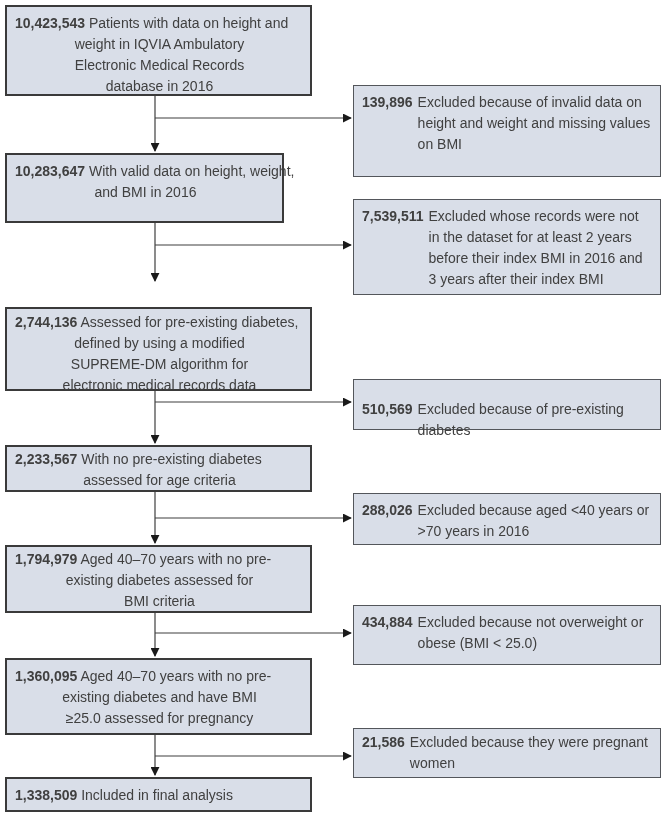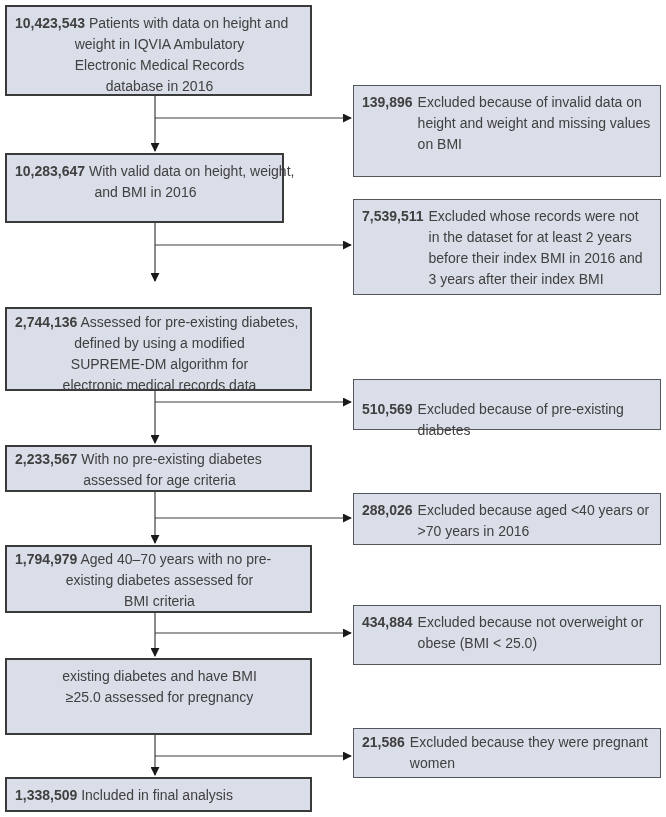--- a/index.html
+++ b/index.html
@@ -94,20 +94,21 @@
       </div>
     </div>
     <div class="box main b5">
       <div class="l1"><span class="num">1,794,979</span><span> Aged 40–70 years with no pre-</span></div>
       <div class="cont">
         <div class="ln">existing diabetes assessed for</div>
         <div class="ln">BMI criteria</div>
       </div>
     </div>
     <div class="box main b6">
+      <div class="l1"><span class="num">1,360,095</span><span> Aged 40–70 years with no pre-</span></div>
       <div class="cont">
         <div class="ln">existing diabetes and have BMI</div>
         <div class="ln">≥25.0 assessed for pregnancy</div>
       </div>
     </div>
     <div class="box main b7">
       <div class="l1"><span class="num">1,338,509</span><span> Included in final analysis</span></div>
     </div>
     <div class="box side e1">
       <div class="hang">

